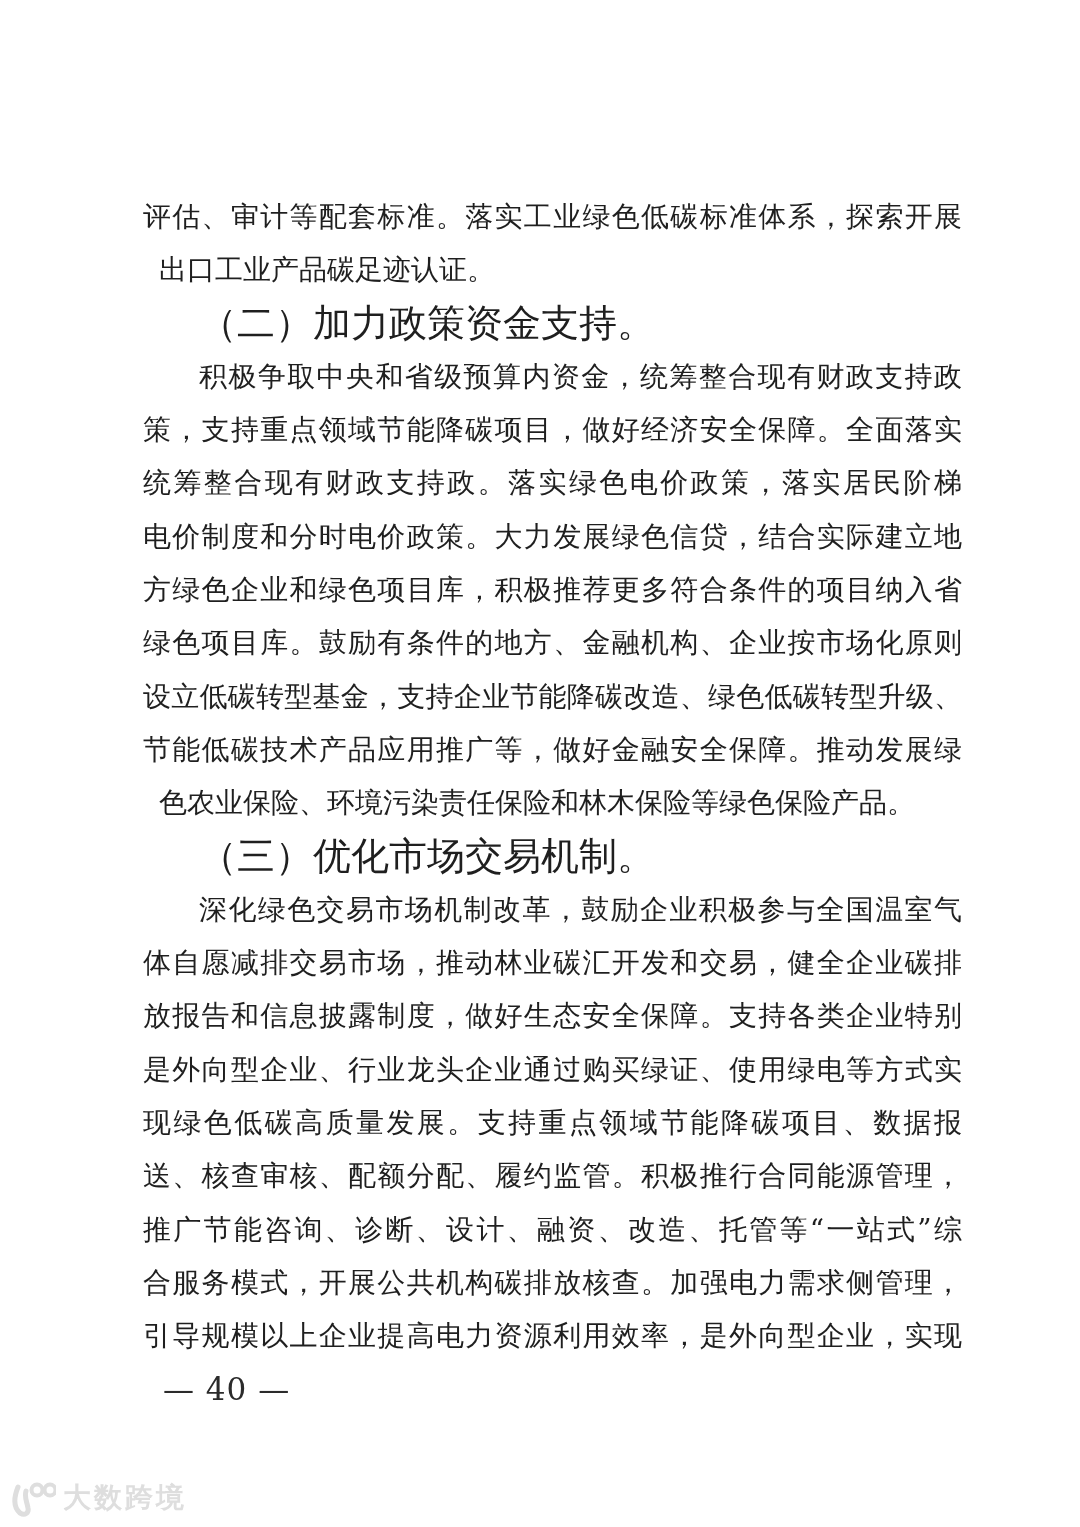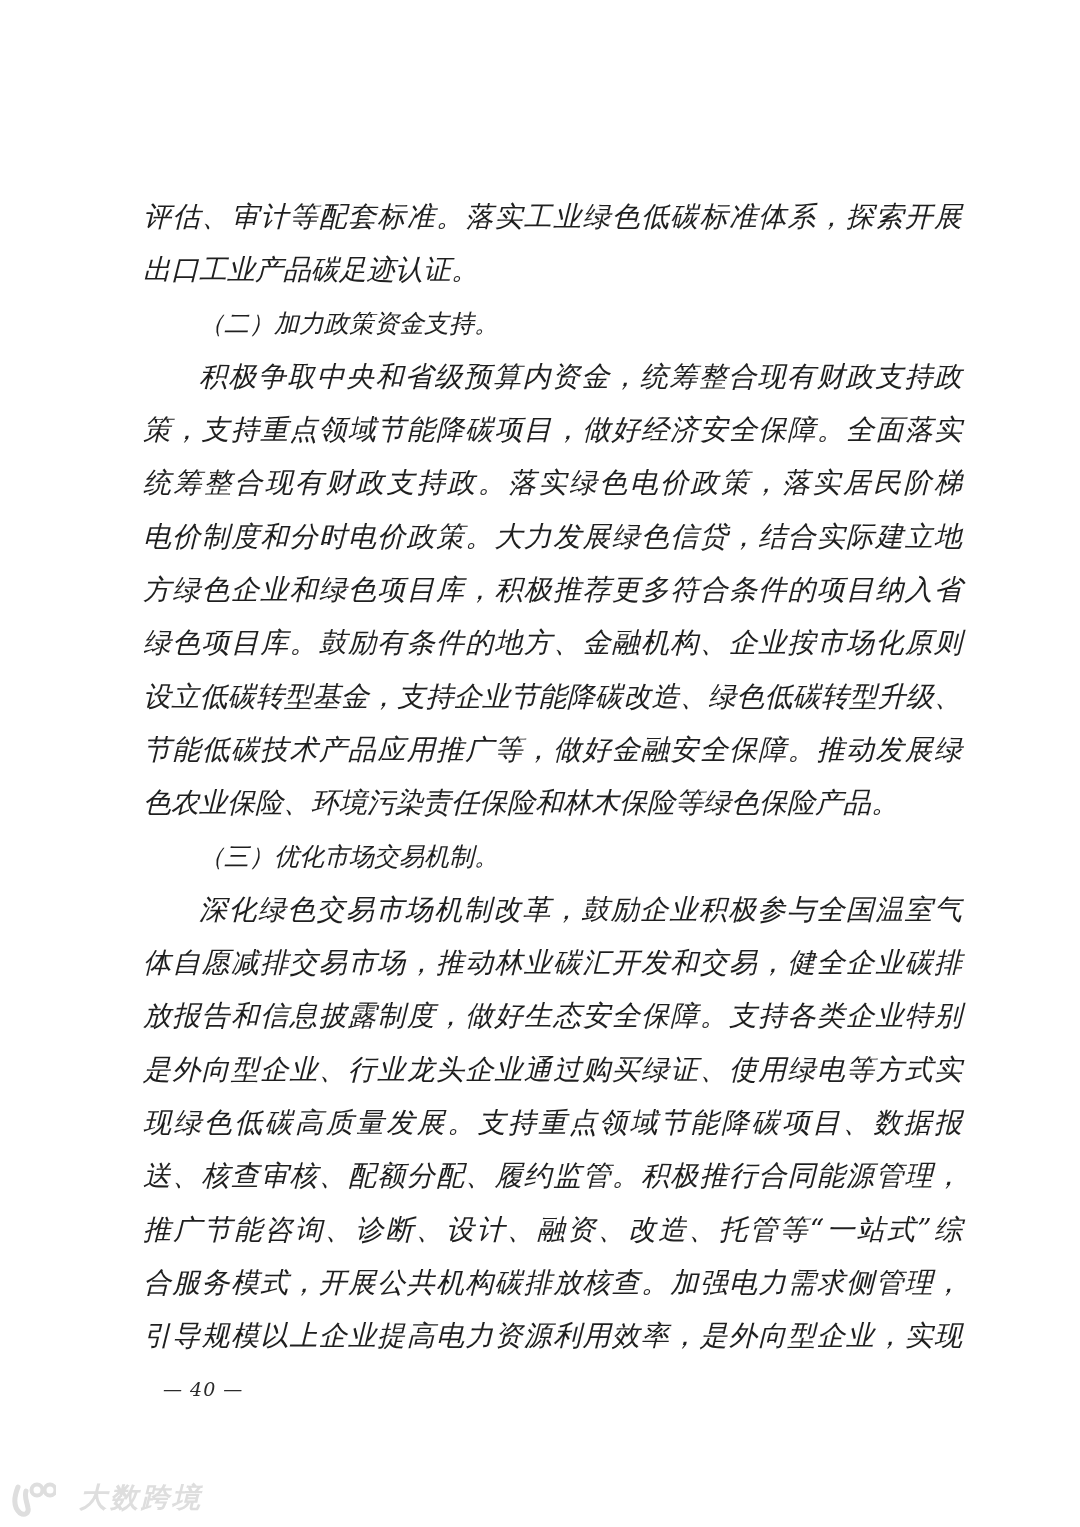--- a/index.html
+++ b/index.html
@@ -8,68 +8,68 @@
     background: #ffffff;
   }
   .page {
     position: relative;
     width: 1080px;
     height: 1527px;
     background: #ffffff;
     overflow: hidden;
     font-family: "DejaVu Serif", "Liberation Serif", serif;
     color: #1f1f1f;
-    font-style: italic;
   }
   .text-block {
     position: absolute;
     left: 143px;
     top: 190px;
     width: 819px;
   }
   .line {
     height: 53.3px;
     line-height: 53.3px;
     font-size: 28px;
     letter-spacing: 0;
     text-align: justify;
     text-align-last: justify;
     white-space: normal;
   }
   .line.para-end {
     text-align-last: left;
+    margin-left: 16px;
   }
   .line.indent {
     text-indent: 56px;
   }
   .line.heading {
     text-align: right;
     text-align-last: left;
     text-indent: 56px;
-    font-size: 25px;
+    font-size: 38px;
     font-weight: 500;
   }
   .page-number {
     position: absolute;
     left: 163px;
     top: 1368px;
     height: 42px;
     line-height: 42px;
-    font-size: 19px;
+    font-size: 31px;
     color: #2b2b2b;
     letter-spacing: 1px;
   }
   .watermark {
     position: absolute;
     left: 8px;
     top: 1476px;
     height: 44px;
     display: flex;
     align-items: center;
-    gap: 23px;
+    gap: 7px;
     color: #dedede;
     user-select: none;
     justify-content: space-between;
   }
   .watermark .logo {
     display: inline-block;
     width: 48px;
     height: 42px;
   }
   .watermark .wm-text {

